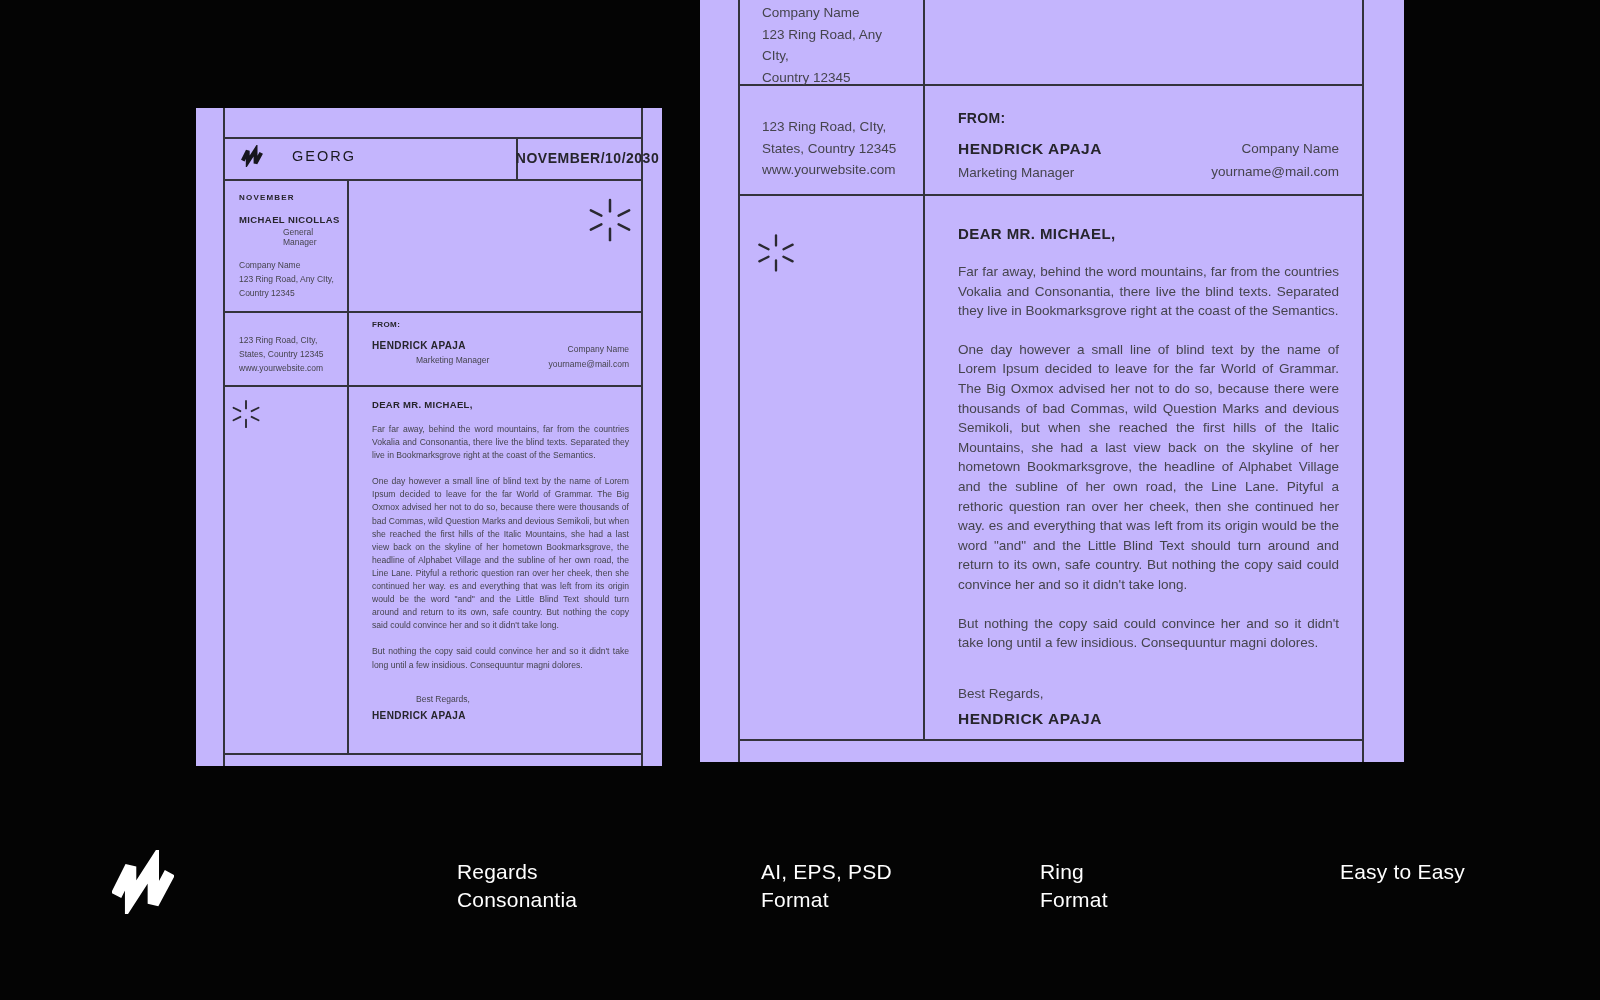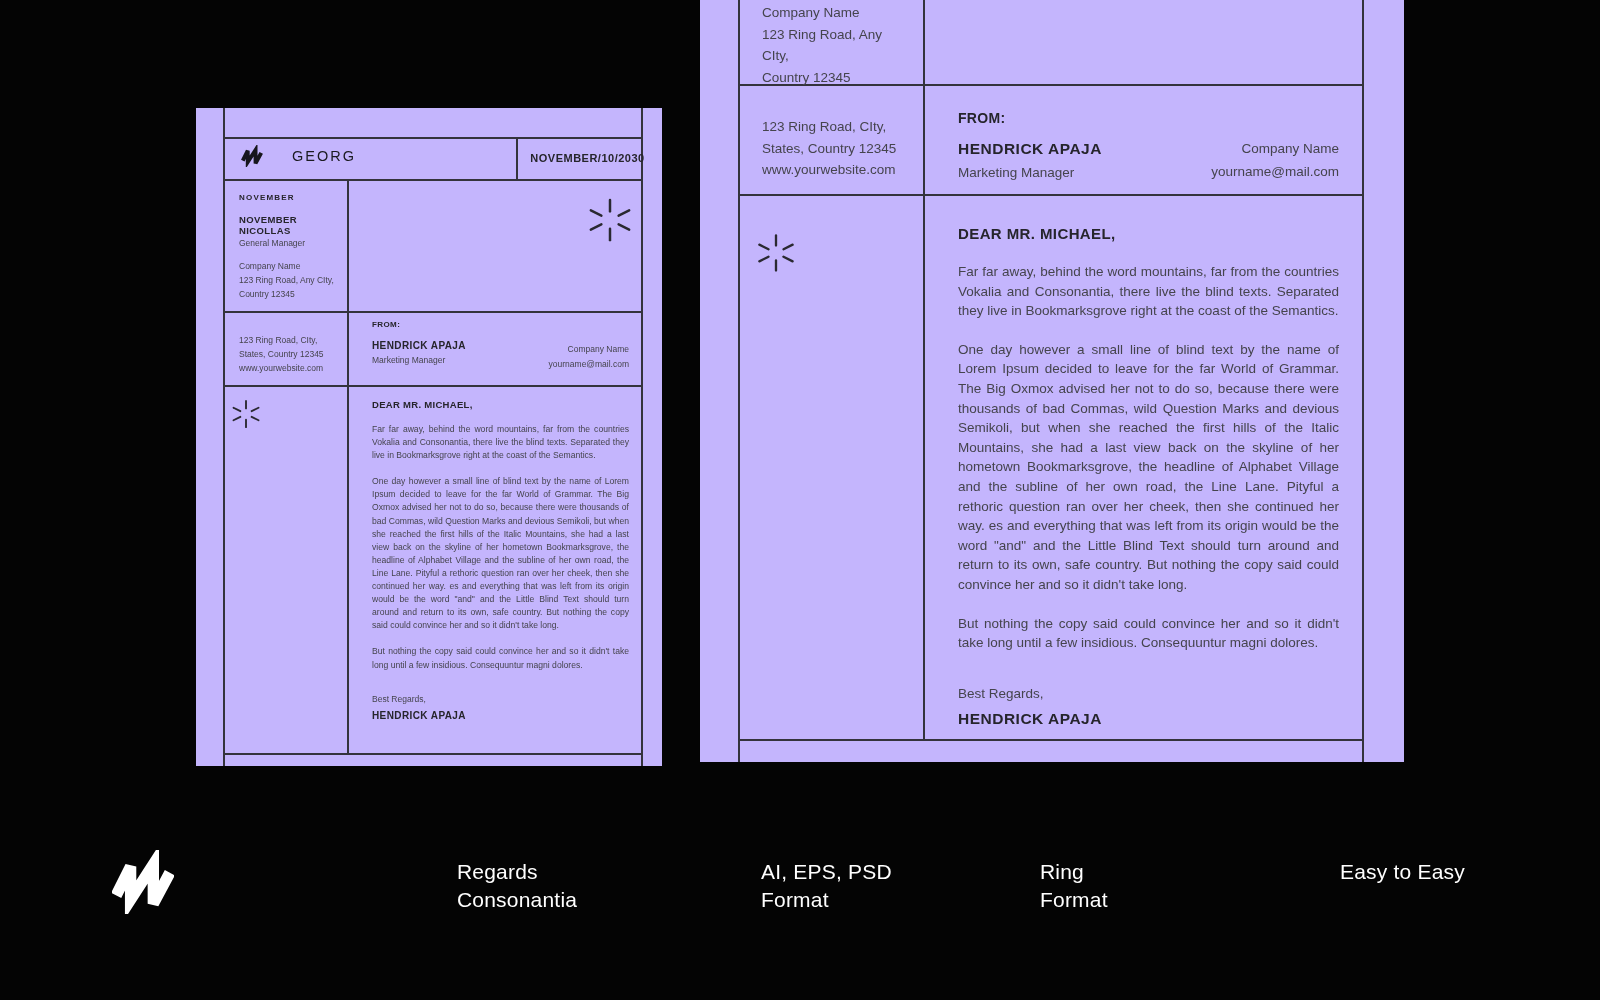--- a/index.html
+++ b/index.html
@@ -16,24 +16,24 @@
   .cell { position:absolute; }
 
   
   #doc-left { left:196px; top:108px; width:466px; height:658px; }
   #doc-left .vline { width:1.5px; }
   #doc-left .hline { height:1.5px; left:27px; width:419px; }
   .brand-row { position:absolute; left:41px; top:37px; display:flex; align-items:center; gap:25px; }
   .brand-name { font-size:14.5px; letter-spacing:2px; font-weight:500; color:#1b1a21; }
   .date-cell { position:absolute; left:320px; top:29px; width:143px; height:42px;
                display:flex; align-items:center; justify-content:center;
-               font-size:11px; font-weight:bold; letter-spacing:.5px; }
+               font-size:14px; font-weight:bold; letter-spacing:.5px; }
   .s-label { font-size:8px; font-weight:bold; letter-spacing:1.2px; }
   .s-name  { font-size:9.5px; font-weight:bold; letter-spacing:.4px; }
-  .s-sub   { font-size:8.5px; color:#45444d; }
+  .s-sub   { font-size:8.5px; color:#45444d;margin-left:44px; }
   .s-addr  { font-size:8.5px; line-height:13.8px; color:#45444d; }
   .s-body  { font-size:8.6px; line-height:13.1px; color:#45444d; text-align:justify; }
   .s-salute{ font-size:9.5px; font-weight:bold; letter-spacing:.3px; }
   .s-sign  { font-size:10px; font-weight:bold; letter-spacing:.4px; }
 
   
   #doc-right { left:700px; top:0; width:704px; height:762px; }
   #doc-right .vline { width:2px; }
   #doc-right .hline { height:2px; left:38px; width:626px; }
   .b-addr  { font-size:13.5px; line-height:21.5px; color:#45444d; }
@@ -67,21 +67,21 @@
   <div class="brand-row">
     <svg width="30" height="22" viewBox="0 0 60 62">
       <polyline points="4,44 18,16 18,48 40,14 40,52 56,22" fill="none" stroke="#17161d" stroke-width="11"></polyline>
     </svg>
     <span class="brand-name">GEORG</span>
   </div>
   <div class="date-cell">NOVEMBER/10/2030</div>
 
   <div class="cell" style="left:43px; top:85px; width:110px;">
     <div class="s-label">NOVEMBER</div>
-    <div class="s-name" style="margin-top:12px;">NOVEMBER NICOLLAS</div>
+    <div class="s-name" style="margin-top:12px;">MICHAEL NICOLLAS</div>
     <div class="s-sub" style="margin-top:2px;">General Manager</div>
     <div class="s-addr" style="margin-top:12px;">
       <div>Company Name</div>
       <div>123 Ring Road, Any CIty,</div>
       <div>Country 12345</div>
     </div>
   </div>
 
   <svg class="spark" style="left:391px; top:89px;" width="46" height="46" viewBox="0 0 48 48">
     <g stroke="#2a2931" stroke-width="2.6" stroke-linecap="round" fill="none">

